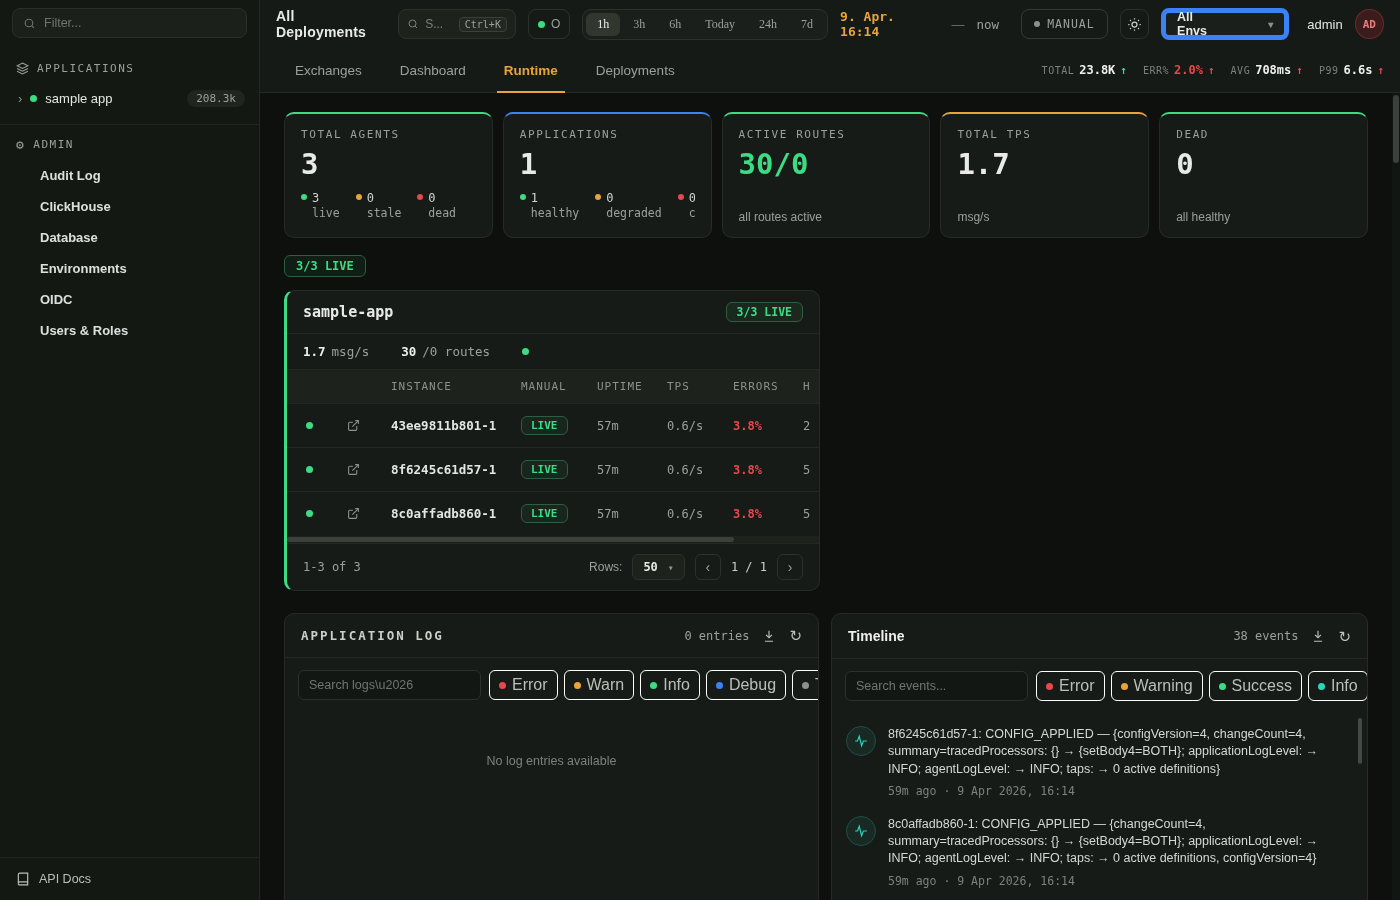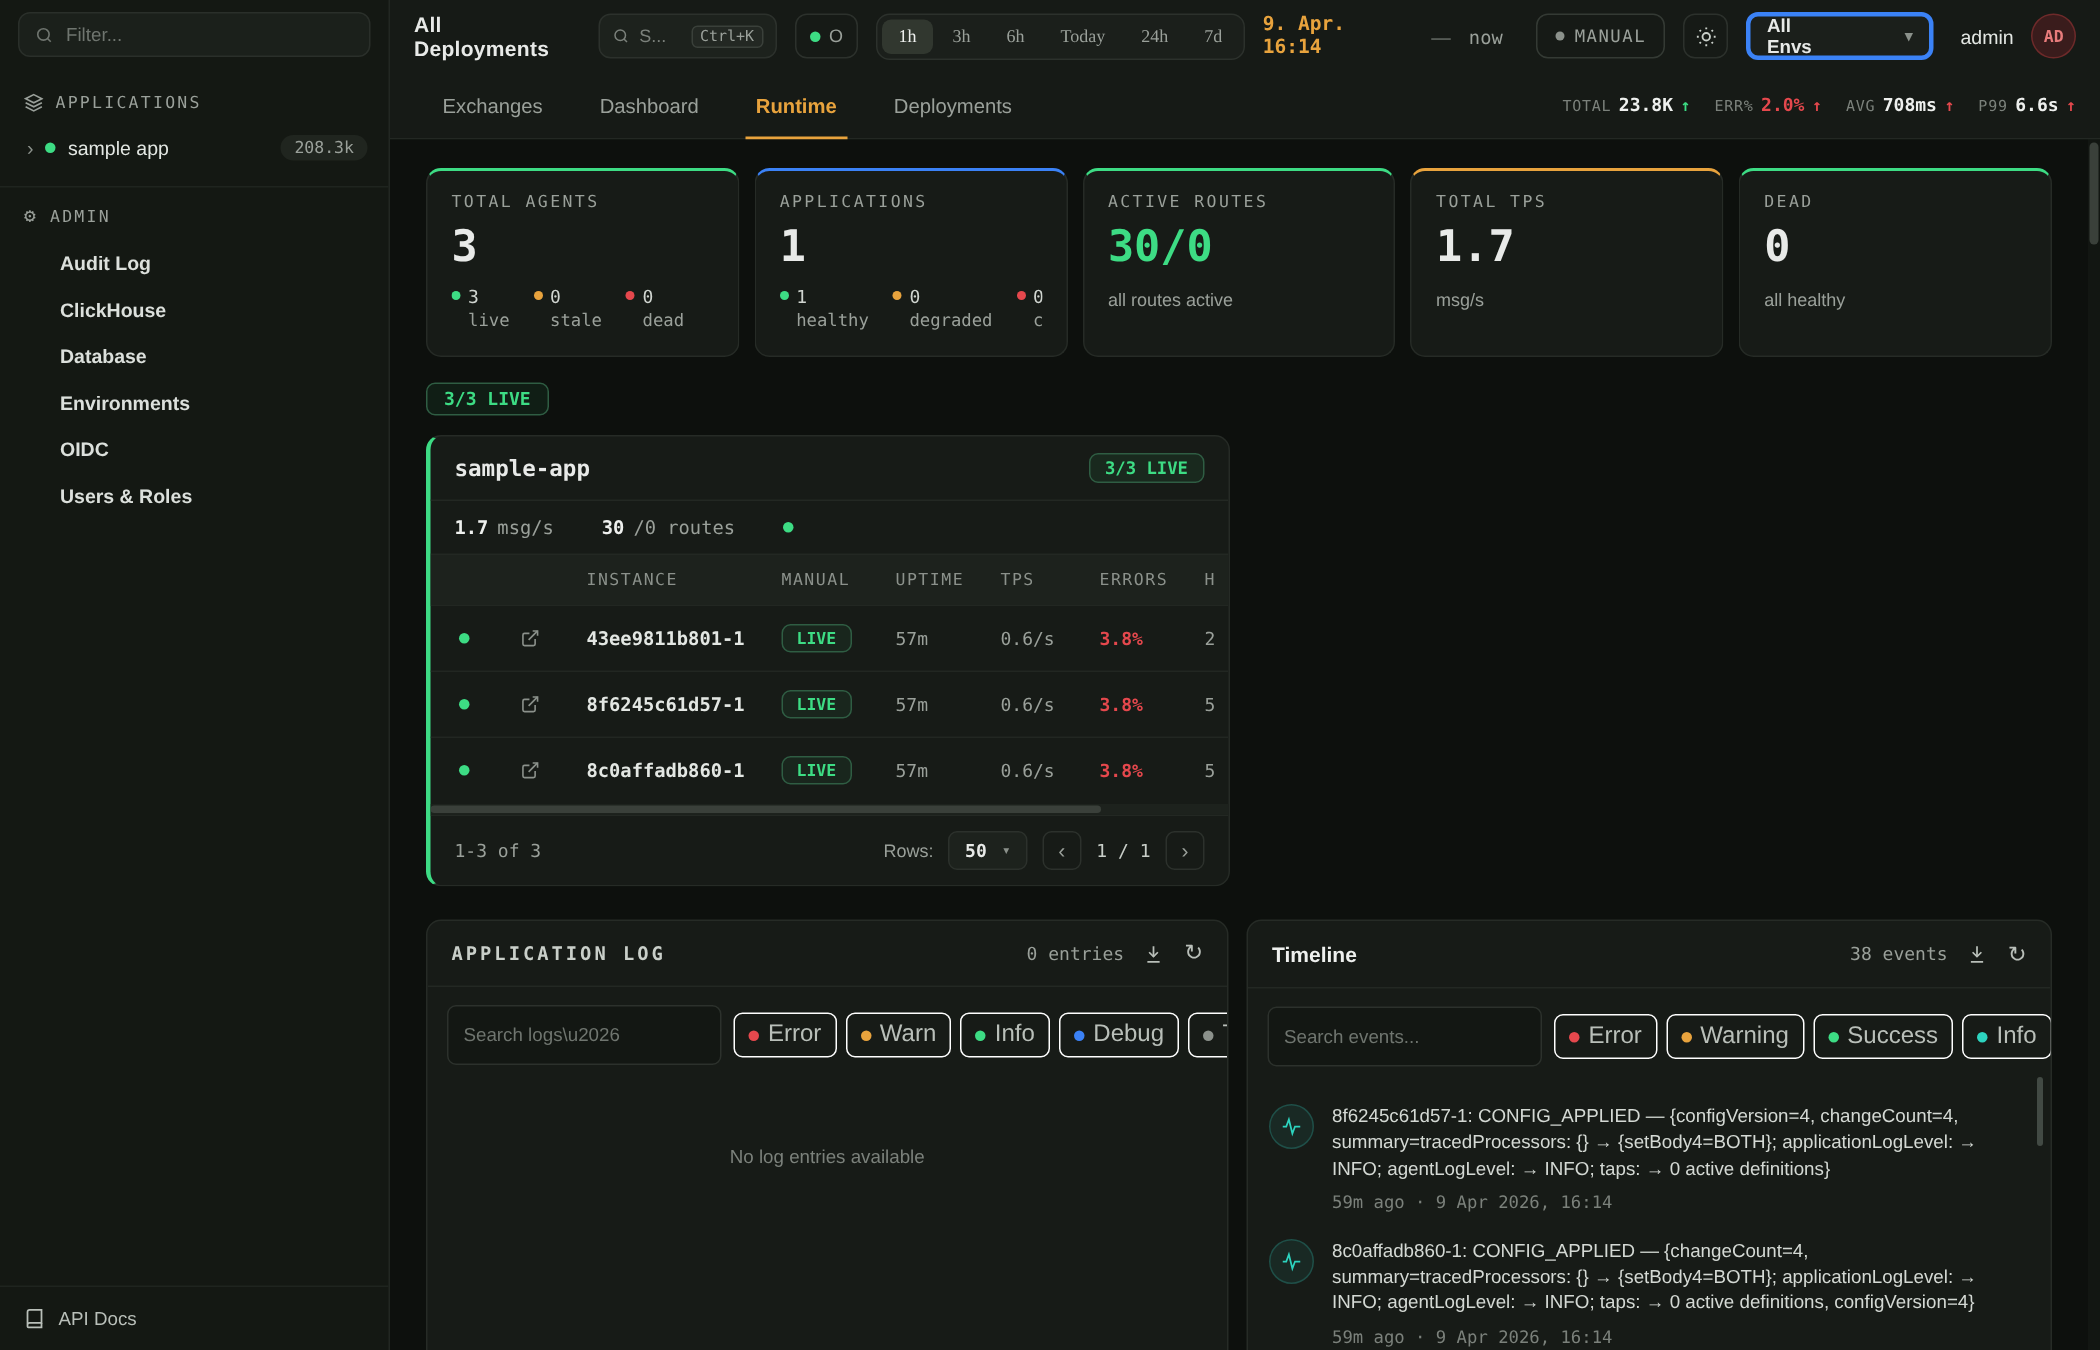--- a/index.html
+++ b/index.html
@@ -63,21 +63,21 @@
     font-family:Liberation Serif, serif; }
   .range-btn.active { background:#31372f; color:#eef0ee; }
   .h-date { color:#e8a33d; font-weight:bold; font-size:13px; }
   .h-dash { color:#6f756f; }
   .h-now { color:#9aa09a; font-size:12.5px; }
   .manual-btn { height:30px; border:1px solid #343a34; border-radius:8px; padding:0 12px;
     color:#9aa09a; font-size:11.5px; letter-spacing:1px; display:flex; align-items:center; gap:7px;
     cursor:pointer; font-family:"DejaVu Sans Mono",monospace; margin-left:10px; }
   .icon-btn { width:30px; height:30px; border:1px solid #2c312c; border-radius:8px;
     display:flex; align-items:center; justify-content:center; color:#c9cfc9; cursor:pointer; }
-  .envs-select { height:32px; background:#1b1f1b; border:3px solid #3b82f6; border-radius:8px;
+  .envs-select { height:32px; background:#1b1f1b; border:5px solid #3b82f6; border-radius:8px;
     padding:0 11px; display:flex; align-items:center; gap:44px; font-size:12.5px; font-weight:bold;
     cursor:pointer; }
   .caret { color:#8b918b; font-size:10px; }
   .h-user { font-size:13px; color:#e3e7e3; margin-left:6px; }
   .avatar { width:30px; height:30px; border-radius:50%; background:#3a1c1c; border:1px solid #6e2a2a;
     color:#e87c7c; display:flex; align-items:center; justify-content:center; font-size:11px;
     font-weight:bold; font-family:"DejaVu Sans Mono",monospace; cursor:pointer; }
 
   
   .tabbar { position:absolute; left:260px; top:48px; width:1140px; height:45px; background:#161a16;
@@ -105,21 +105,21 @@
     border-radius:10px; padding:14px 16px; overflow:hidden; }
   .scard-title { font-size:11px; letter-spacing:1.6px; color:#9aa09a;
     font-family:"DejaVu Sans Mono",monospace; white-space:nowrap; }
   .scard-value { font-size:29px; font-weight:bold; margin-top:6px;
     font-family:"DejaVu Sans Mono",monospace; }
   .scard-stats { display:flex; gap:16px; margin-top:9px; white-space:nowrap; overflow:hidden; }
   .sstat { display:flex; gap:5px; }
   .sstat .dot6 { margin-top:4px; }
   .sstat-num { font-size:12px; color:#d0d5d0; font-family:"DejaVu Sans Mono",monospace; line-height:1.2; }
   .sstat-label { font-size:11.5px; color:#9aa09a; font-family:"DejaVu Sans Mono",monospace; }
-  .scard-sub { margin-top:12px; font-size:12px; color:#9aa09a; }
+  .scard-sub { margin-top:29px; font-size:12px; color:#9aa09a; }
 
   .live-badge { display:inline-flex; margin-top:17px; border:1px solid #2f5d43; color:#3ddc84;
     background:rgba(61,220,132,.07); border-radius:6px; padding:3px 11px; font-size:12px;
     font-weight:bold; font-family:"DejaVu Sans Mono",monospace; }
 
   
   .app-card { width:536px; margin-top:13px; background:#171b17; border:1px solid #262b26;
     border-left:3px solid #3ddc84; border-radius:10px; overflow:hidden; }
   .ac-header { display:flex; align-items:center; justify-content:space-between;
     padding:11px 16px; border-bottom:1px solid #232823; }
@@ -167,21 +167,21 @@
   .panel-timeline { width:538px; }
   .panel-header { display:flex; align-items:center; padding:14px 16px; border-bottom:1px solid #232823; }
   .ph-title-mono { font-size:12.5px; letter-spacing:2px; color:#c9cfc9; font-weight:bold;
     font-family:"DejaVu Sans Mono",monospace; }
   .ph-title-sans { font-size:14px; font-weight:bold; color:#eef0ee; }
   .ph-right { margin-left:auto; display:flex; align-items:center; gap:13px; }
   .ph-count { color:#9aa09a; font-size:12px; font-family:"DejaVu Sans Mono",monospace; }
   .ph-icon { color:#b9bfb9; cursor:pointer; }
   .refresh-glyph { font-size:15px; line-height:1; }
   .panel-controls { display:flex; align-items:center; gap:8px; padding:12px 13px; }
-  .panel-search { width:192px; height:40px; background:#131713; border:1px solid #2c312c;
+  .panel-search { width:192px; height:30px; background:#131713; border:1px solid #2c312c;
     border-radius:6px; color:#c9cfc9; padding:0 10px; font-size:12.5px; outline:none;
     font-family:"Liberation Sans",sans-serif; }
   .panel-search::placeholder { color:#6f756f; }
   .chips { display:flex; gap:6px; }
   .chip { display:flex; align-items:center; gap:6px; border:1px solid #ffffff; border-radius:6px;
     padding:5px 9px; font-size:16px; color:#b9bfb9; cursor:pointer; white-space:nowrap; }
   .log-empty { text-align:center; padding-top:42px; color:#7b817b; font-size:12.5px; }
 
   .events { padding:4px 18px 0 14px; }
   .event { display:flex; gap:12px; padding:9px 0; cursor:pointer; }

